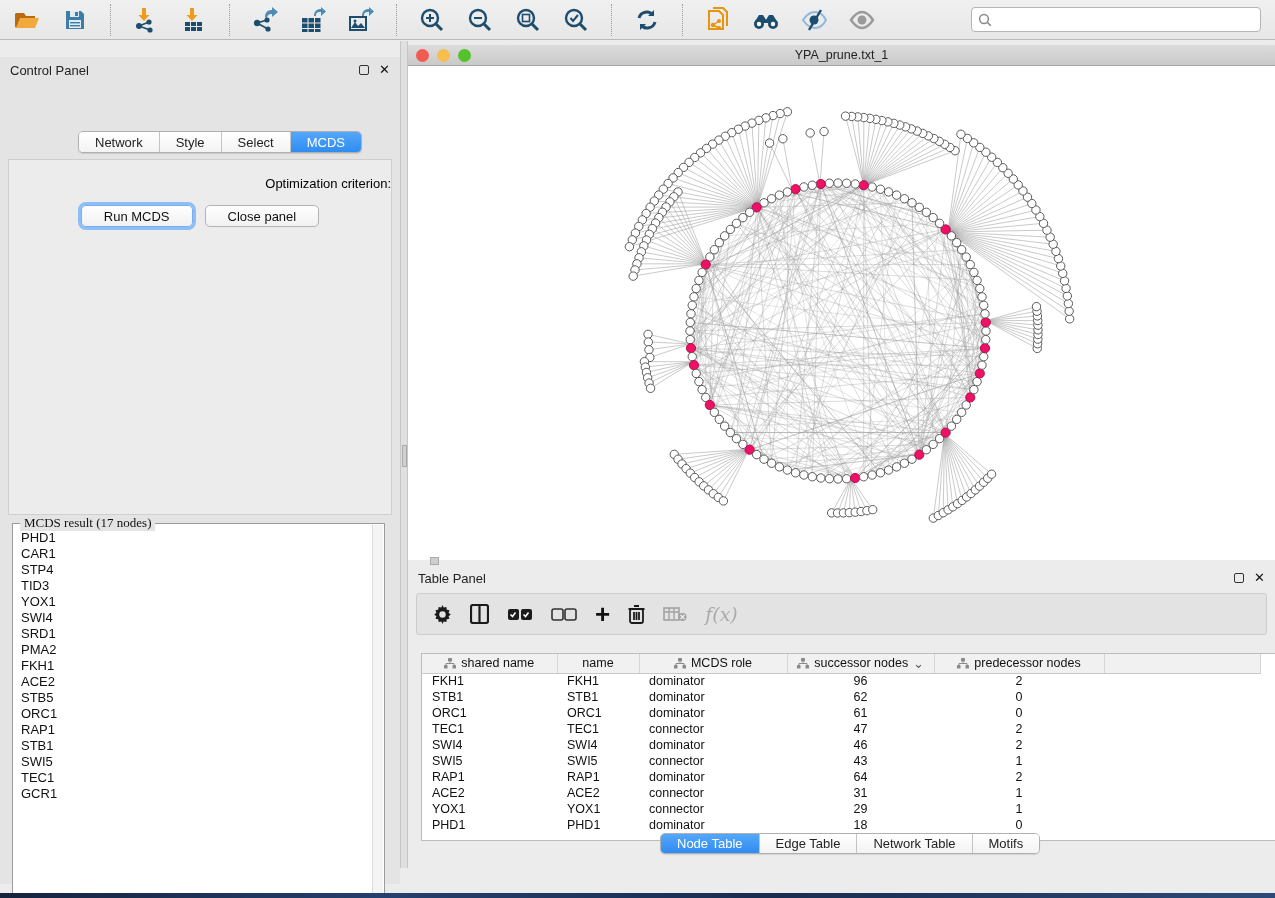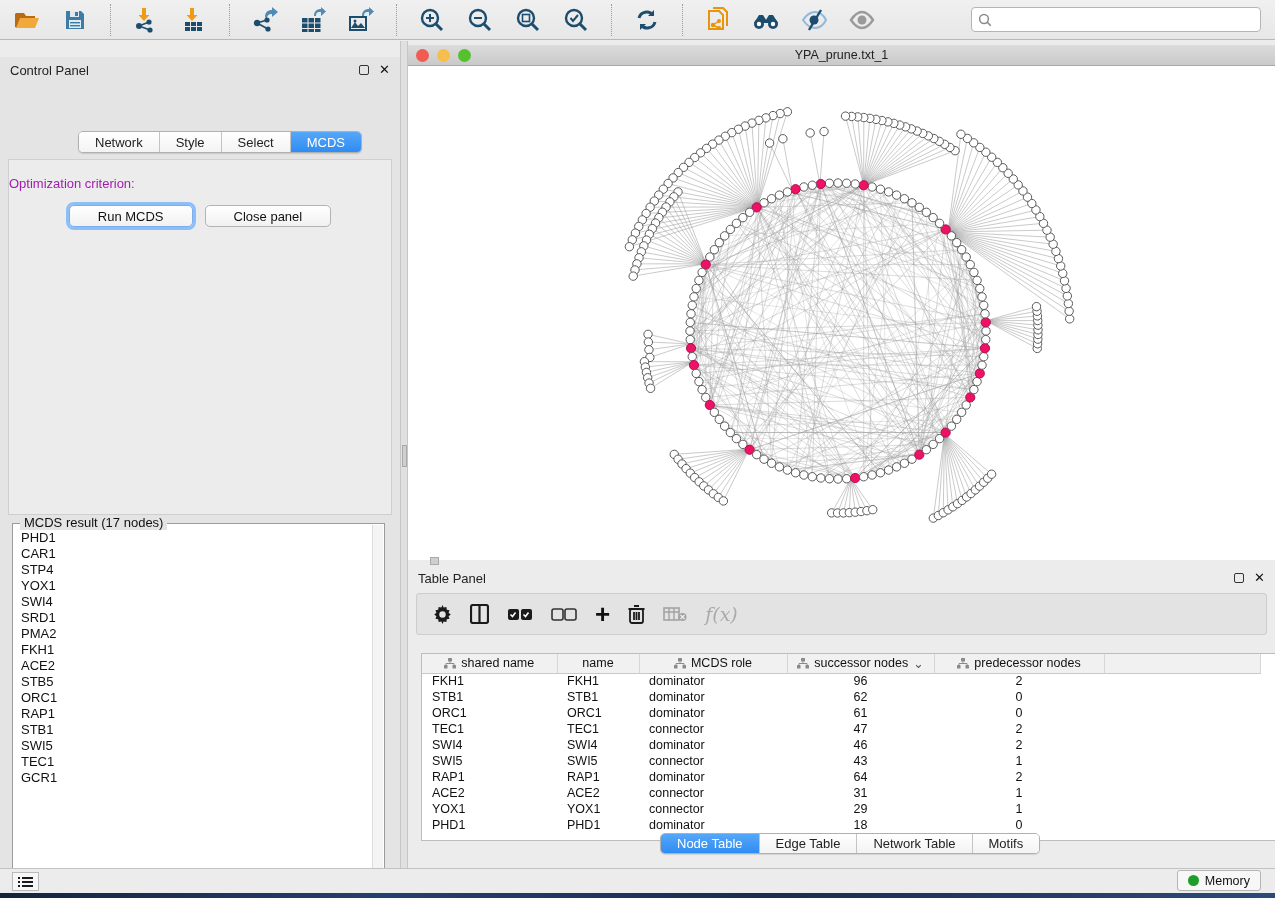--- a/index.html
+++ b/index.html
@@ -27,34 +27,34 @@
 
   .seg-tabs { position:absolute; left:78px; top:74px; display:flex; height:22px;
     border:1px solid #b0b0b0; border-radius:5px; overflow:hidden; background:#fdfdfd;
     box-shadow:0 1px 1px rgba(0,0,0,.12); font-size:13px; }
   .seg-tab { padding:0 16px; display:flex; align-items:center; color:#222; border-right:1px solid #c4c4c4; background:linear-gradient(#fff,#f3f3f3); }
   .seg-tab:last-child { border-right:none; }
   .seg-tab.active { background:linear-gradient(#55a7f8,#2f8cf2); color:#fff; }
 
   .cp-inner { position:absolute; left:8px; top:102px; width:384px; height:356px;
     background:#ececec; border:1px solid #cfcfcf; }
-  .opt-label { text-align:left; margin-top:16px; font-size:13px; color:#a21caf; }
+  .opt-label { text-align:right; margin-top:16px; font-size:13px; color:#000000; }
   .select-wrap { margin:12px auto 0; width:312px; height:24px; background:#fff; border:1px solid #b7b7b7;
     border-radius:4px; display:flex; align-items:center; font-size:13px; padding-left:8px; position:relative; }
   .select-stepper { position:absolute; right:1px; top:1px; bottom:1px; width:18px; border-radius:3px;
     background:linear-gradient(#6db1f7,#2f7fe8); display:flex; flex-direction:column; align-items:center; justify-content:center; color:#fff; }
   .select-stepper span { font-size:7px; line-height:6px; }
   .btn-row { display:flex; justify-content:center; gap:12px; margin-top:14px; }
-  .mac-btn { height:22px; padding:0 28px; background:linear-gradient(#fff,#f1f1f1); border:1px solid #b3b3b3;
+  .mac-btn { height:22px; padding:0 22px; background:linear-gradient(#fff,#f1f1f1); border:1px solid #b3b3b3;
     border-radius:5px; font-size:13px; font-family:inherit; color:#111; }
   .mac-btn.focused { box-shadow:0 0 0 3px rgba(90,166,255,.65); border-color:#7aaef0; }
 
   .result-box { position:absolute; left:12px; top:466px; width:373px; height:372px; background:#fff;
     border:1px solid #9c9c9c; }
-  .result-legend { position:absolute; left:20px; top:458px; background:#e4e4e4; padding:0 4px; font-size:13px; color:#111; }
+  .result-legend { position:absolute; left:20px; top:458px; background:#e4e4e4; padding:0 4px; font-size:13px; color:#111;font-family:Liberation Serif, serif; }
   .result-list { position:absolute; inset:6px 14px 4px 8px; overflow:hidden; font-size:13px; color:#111; }
   .result-list div { line-height:16px; }
   .result-scroll { position:absolute; right:1px; top:1px; bottom:1px; width:11px; background:#f4f4f4; border-left:1px solid #ddd; }
 
   
   .vsplit { position:absolute; left:400px; top:41px; width:8px; height:827px; background:#e0e0e0; border-left:1px solid #c6c6c6; border-right:1px solid #c6c6c6; }
   .vsplit .grip { position:absolute; left:1px; top:404px; width:5px; height:22px; background:#cfcfcf; border:1px solid #aaa; }
 
   
   .net-window { position:absolute; left:408px; top:45px; width:867px; height:515px; background:#fff; }
@@ -277,20 +277,21 @@
         <button class="mac-btn focused">Run MCDS</button>
         <button class="mac-btn">Close panel</button>
       </div>
     </div>
 
     <div class="result-box">
       <div class="result-list" id="result-list">
           <div>PHD1</div>
           <div>CAR1</div>
           <div>STP4</div>
+          <div>TID3</div>
           <div>YOX1</div>
           <div>SWI4</div>
           <div>SRD1</div>
           <div>PMA2</div>
           <div>FKH1</div>
           <div>ACE2</div>
           <div>STB5</div>
           <div>ORC1</div>
           <div>RAP1</div>
           <div>STB1</div>
@@ -1247,32 +1248,14 @@
     </div>
 
     <div class="tp-tabs" id="tp-tabs">
         <div class="seg-tab active">Node Table</div>
         <div class="seg-tab">Edge Table</div>
         <div class="seg-tab">Network Table</div>
         <div class="seg-tab">Motifs</div>
       </div>
   </div>
 
-  <div class="statusbar">
-    <div class="menu-btn">
-      <svg width="16" height="12" viewBox="0 0 16 12">
-          <g stroke="#1b1b1b" stroke-width="2">
-            <path d="M4 2h11M4 6h11M4 10h11"></path>
-          </g>
-          <g fill="#1b1b1b">
-            <rect x="0" y="1" width="2" height="2"></rect>
-            <rect x="0" y="5" width="2" height="2"></rect>
-            <rect x="0" y="9" width="2" height="2"></rect>
-          </g>
-        </svg>
-    </div>
-    <div class="memory-btn">
-      <span class="memdot"></span>
-      <span>Memory</span>
-    </div>
-  </div>
   <div class="desktop-strip"></div>
 </div>
 
 </body></html>

